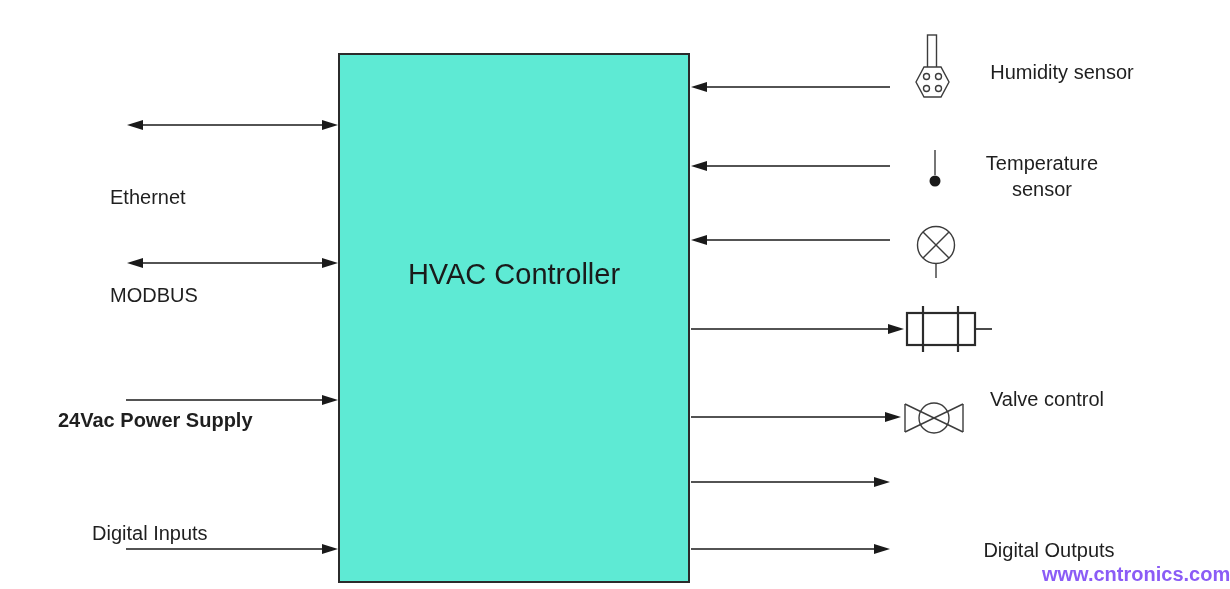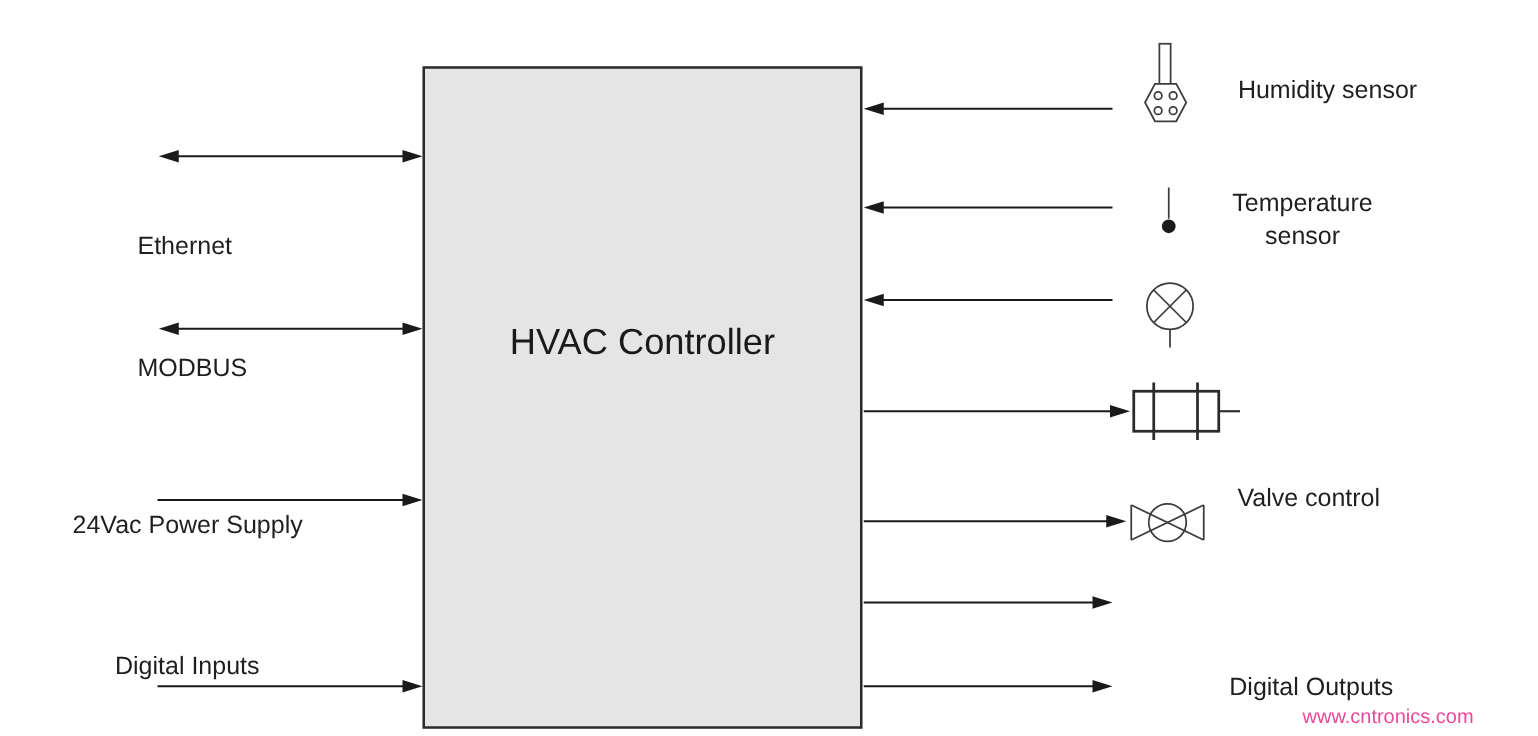--- a/index.html
+++ b/index.html
@@ -16,21 +16,21 @@
     position: absolute;
     left: 0; top: 0;
     width: 1230px; height: 589px;
   }
   .controller-box {
     position: absolute;
     left: 338px; top: 53px;
     width: 352px; height: 530px;
     border: 2px solid #2b2b2b;
     box-sizing: border-box;
-    background: #e5e5e5;
+    background: #5eead4;
   }
   .controller-title {
     position: absolute;
     left: 0; top: 201px;
     width: 100%;
     text-align: center;
     font-size: 29px;
     line-height: 36px;
     color: #1a1a1a;
     white-space: nowrap;
@@ -42,24 +42,25 @@
     color: #1f1f1f;
     white-space: nowrap;
   }
   .lbl-right {
     text-align: center;
     transform: translateX(-50%);
   }
   .watermark {
     position: absolute;
     left: 1042px; top: 562px;
-    font-size: 16px;
+    font-size: 20px;
     line-height: 24px;
-    color: #ec4899;
+    color: #8b5cf6;
     white-space: nowrap;
+    font-weight: bold;
   }
 </style>
 </head>
 <body>
 
 <div class="canvas">
 
   <svg class="wires" viewBox="0 0 1230 589" xmlns="http://www.w3.org/2000/svg">
 
     <g stroke="#1a1a1a" stroke-width="1.7" fill="#1a1a1a">
@@ -146,21 +147,21 @@
       <circle cx="934" cy="418" r="15"></circle>
     </g>
   </svg>
 
   <div class="controller-box">
     <div class="controller-title">HVAC Controller</div>
   </div>
 
   <div class="lbl" style="left:110px; top:138px;margin-top:46px;">Ethernet</div>
   <div class="lbl" style="left:110px; top:282px;">MODBUS</div>
-  <div class="lbl" style="left:58px; top:407px;">24Vac Power Supply</div>
+  <div class="lbl" style="left:58px; top:407px;font-weight:bold;">24Vac Power Supply</div>
   <div class="lbl" style="left:92px; top:520px;">Digital Inputs</div>
 
   <div class="lbl lbl-right" style="left:1062px; top:59px;">Humidity sensor</div>
 
   <div class="lbl lbl-right" style="left:1042px; top:150px;">
     <div>Temperature</div>
     <div>sensor</div>
   </div>
 
 

